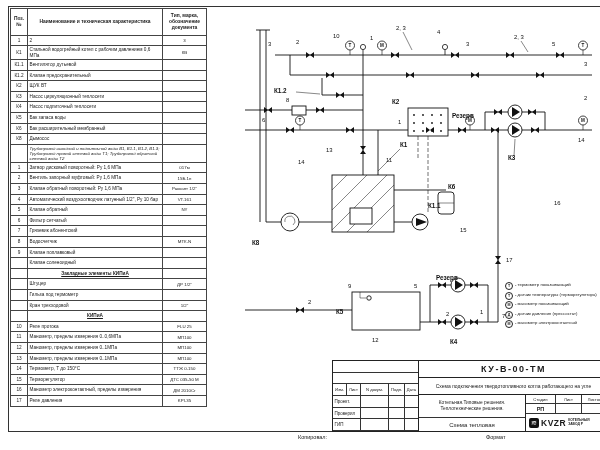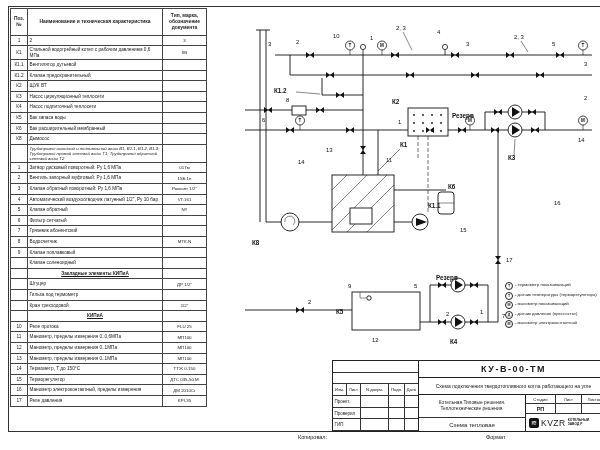--- a/index.html
+++ b/index.html
@@ -59,21 +59,21 @@
   .tb-sheet{flex:1;display:flex;align-items:center;justify-content:center;font-size:6px;}
   .tb-r{flex:1;display:flex;flex-direction:column;}
   .tb-stage{height:18px;display:grid;grid-template-columns:30px 26px 26px;grid-template-rows:9px 9px;
             border-bottom:0.5px solid #333;}
   .tb-stage span{border-right:0.5px solid #333;border-bottom:0.5px solid #333;display:flex;
             align-items:center;justify-content:center;font-size:4.2px;}
   .tb-stage span.sv{font-size:5.5px;font-weight:700;border-bottom:none;}
   .tb-logo{flex:1;display:flex;align-items:center;padding-left:3px;}
   .lg-mark{width:10px;height:10px;background:#111;color:#fff;border-radius:2px;font-size:7px;
            line-height:10px;text-align:center;margin-right:2px;}
-  .lg-name{font-size:8.5px;font-weight:400;letter-spacing:0.5px;margin-right:2px;}
+  .lg-name{font-size:8.5px;font-weight:700;letter-spacing:0.5px;margin-right:2px;}
   .lg-cap{display:flex;flex-direction:column;font-size:3.3px;line-height:1.15;font-weight:700;}
 
   .footer-lbl{position:absolute;top:434px;font-size:5.5px;}
   .footer-lbl.fl-left{left:298px;}
   .footer-lbl.fl-right{left:486px;}
 </style>
 </head>
 <body>
 
 <div class="sheet">

